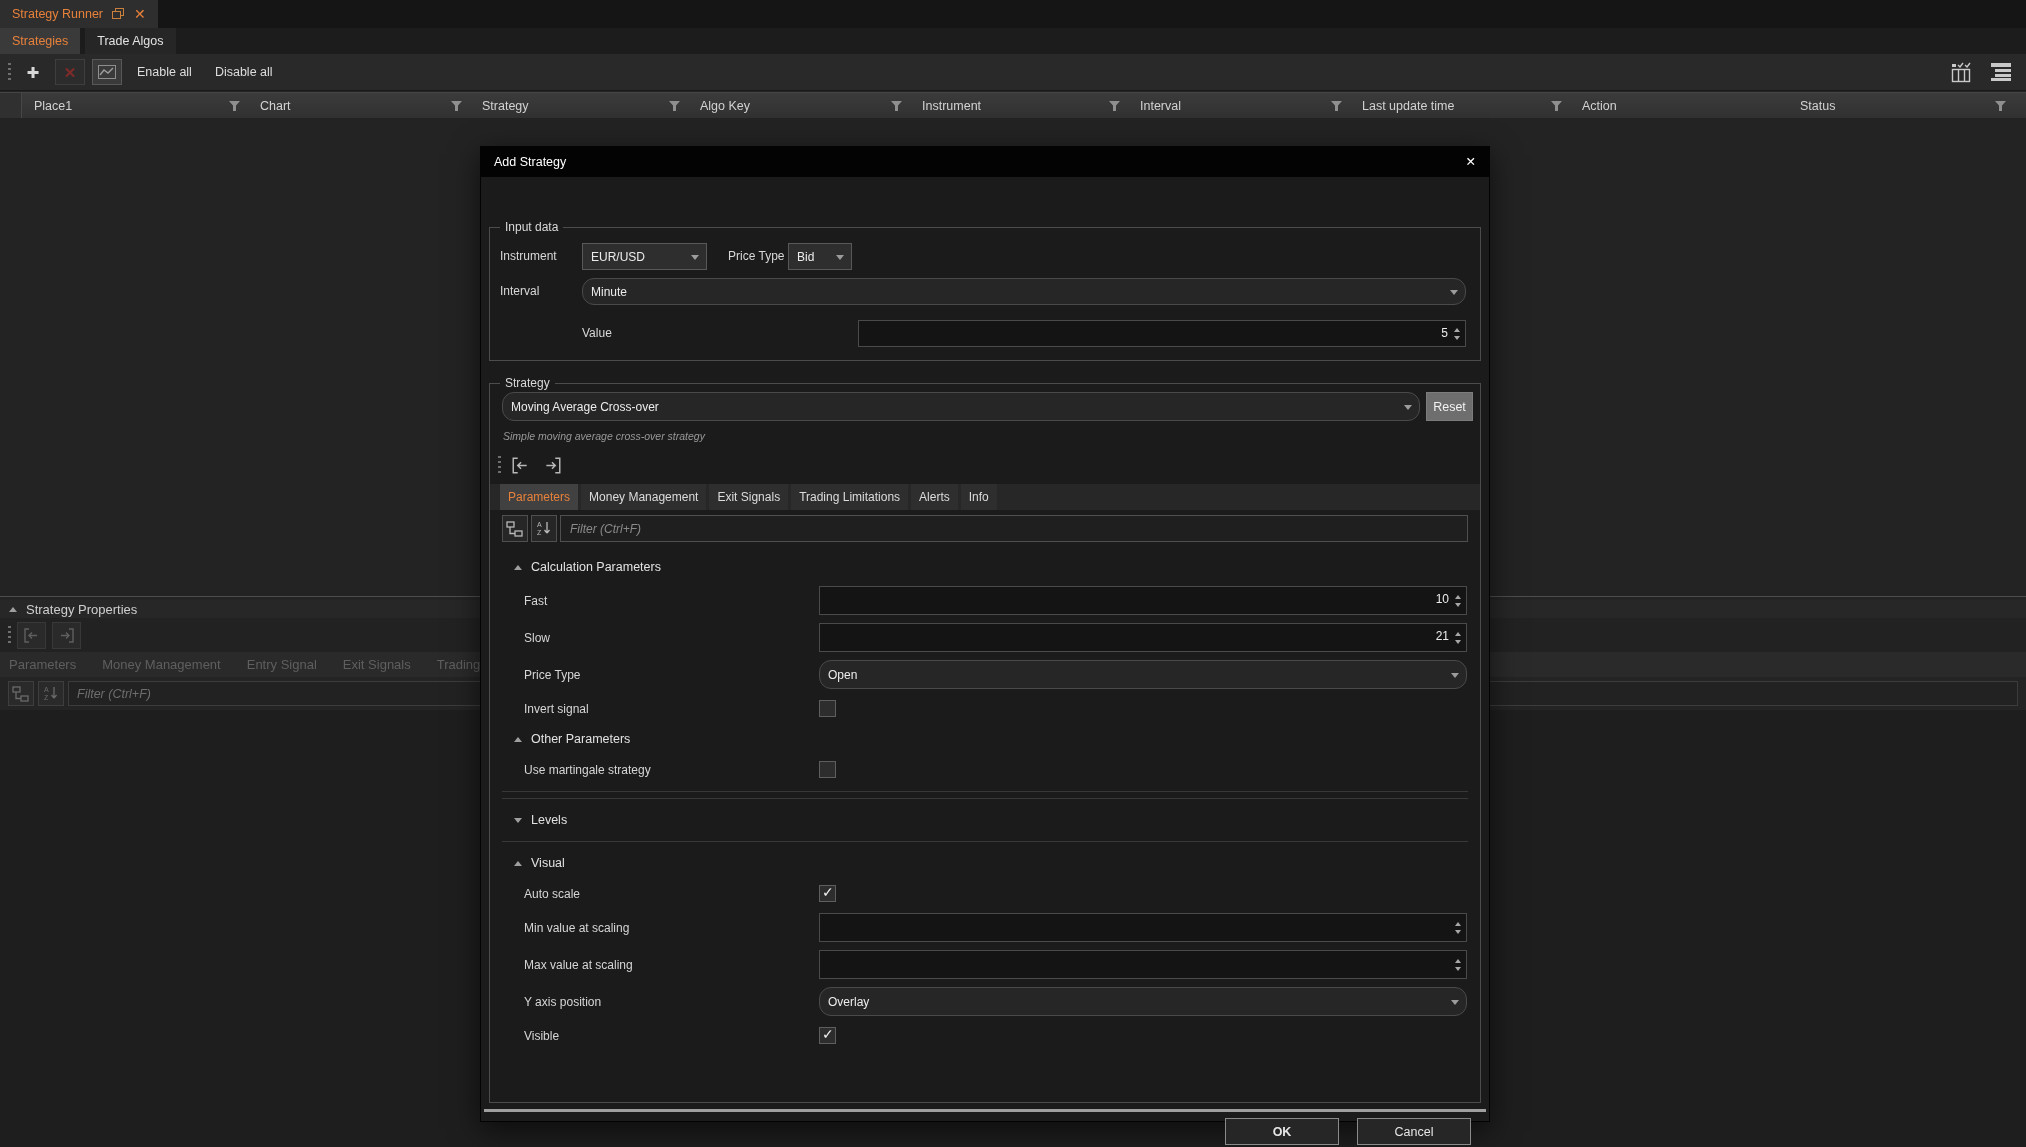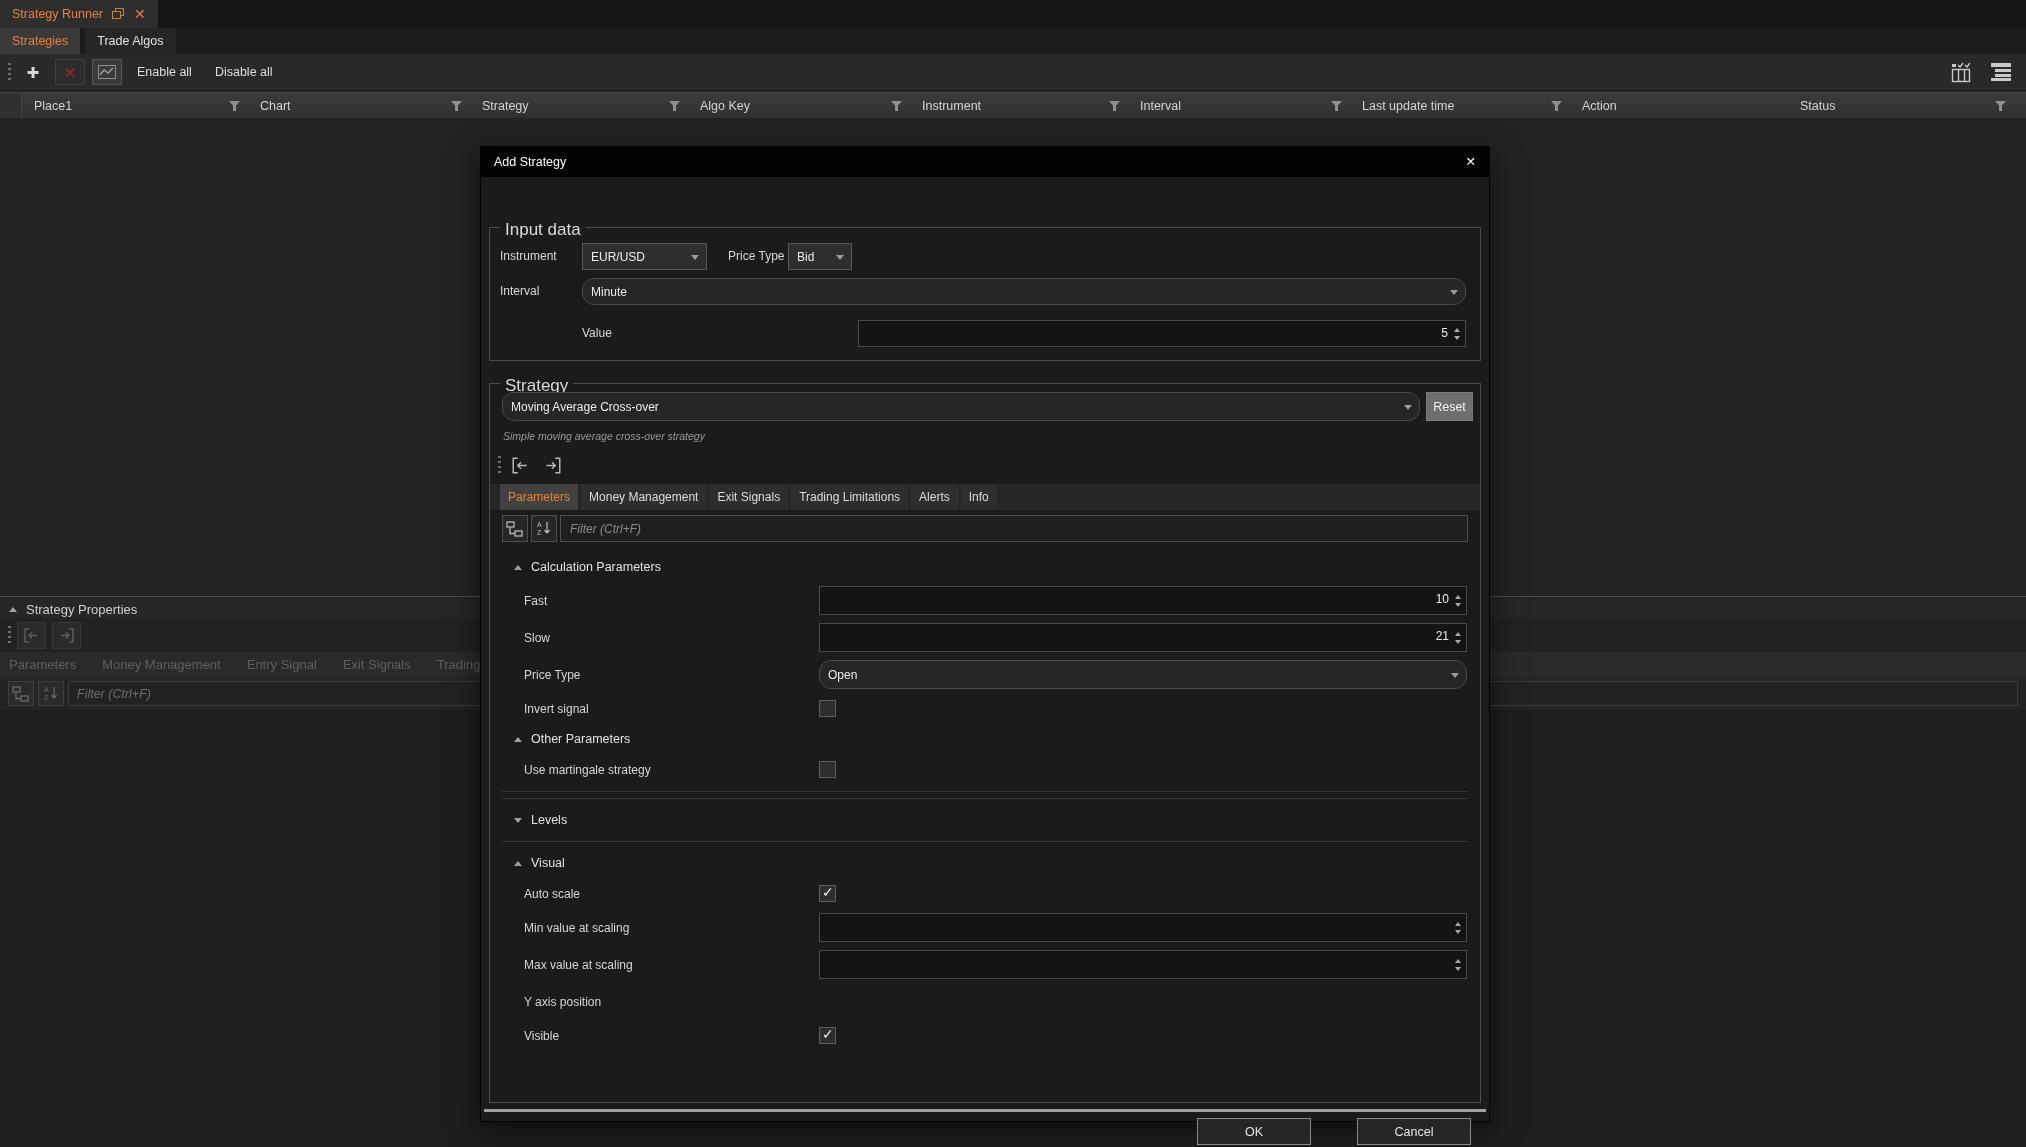--- a/index.html
+++ b/index.html
@@ -61,21 +61,21 @@
 
   
   #dialog { position:absolute; left:480px; top:146px; width:1010px; height:976px; background:#1b1b1b;
             border:1px solid #030303; box-shadow:0 8px 28px rgba(0,0,0,.6); }
   .dlg-title { height:30px; background:#030303; display:flex; align-items:center; padding:0 13px; }
   .dlg-title span { color:#fff; font-size:12.5px; }
   .dlg-close { margin-left:auto; color:#fff; font-size:15px; line-height:1; }
   .dlg-body { position:relative; width:100%; height:946px; }
 
   .fs { position:absolute; border:1px solid #4c4c4c; }
-  .fs-legend { position:absolute; top:-8px; left:10px; background:#1b1b1b; padding:0 5px; color:#dadada; font-size:17px; }
+  .fs-legend { position:absolute; top:-8px; left:10px; background:#1b1b1b; padding:0 5px; color:#dadada; font-size:12px; }
   .fs-input { left:8px; top:50px; width:992px; height:134px; }
   .fs-strategy { left:8px; top:206px; width:992px; height:720px; }
 
   .lbl { position:absolute; color:#d8d8d8; font-size:12px; line-height:27px; }
 
   .dd { background:#2e2e2e; border:1px solid #585858; position:absolute; height:27px;
         display:flex; align-items:center; padding:0 20px 0 8px; color:#ececec; }
   .dd.wide { background:#262626; border-color:#4a4a4a;border-radius:12px; }
   .caret { position:absolute; right:7px; top:50%; margin-top:-2px; width:0; height:0;
            border-left:4px solid transparent; border-right:4px solid transparent; border-top:5px solid #9c9c9c; }
@@ -120,21 +120,21 @@
   .p-label { width:295px; color:#d6d6d6; font-size:12px; }
   .p-ctrl { position:relative; width:648px; height:29px; }
   .p-ctrl .dd, .p-ctrl .spinner { left:0; right:0; width:648px; height:29px; }
   .checkbox { width:17px; height:17px; background:#2d2d2d; border:1px solid #5e5e5e; position:relative; margin-top:6px; }
   .checkbox.checked::after { content:"✓"; position:absolute; left:2px; top:-2px; color:#f2f2f2; font-size:14px; }
   .separator { height:1px; background:#383838; margin:6px 0; }
 
   .dlg-splitter { position:absolute; left:3px; right:3px; top:932px; height:3px; background:#9f9f9f; }
   .dlg-btn { position:absolute; top:941px; width:114px; height:27px; background:#262626; border:1px solid #8a8a8a;
              color:#e6e6e6; font-size:12.5px; display:flex; align-items:center; justify-content:center; }
-  #ok-btn { left:716px; } #cancel-btn { left:876px; }
+  #ok-btn { left:744px;font-weight:bold; } #cancel-btn { left:876px; }
 
   svg { display:block; }
 </style>
 </head>
 <body>
 
 <div id="app">
 
   <div id="titlebar">
     <div class="doc-tab">
@@ -464,20 +464,26 @@
                   <span class="val"></span>
                   <span class="spin">
                     <i class="up"></i>
                     <i class="dn"></i>
                   </span>
                 </div>
               </div>
             </div>
             <div class="param-row tall">
               <span class="p-label">Y axis position</span>
+              <div class="p-ctrl">
+                <div class="dd wide" style="left:0;top:0;width:648px;height:29px;">
+                  <span>Overlay</span>
+                  <span class="caret"></span>
+                </div>
+              </div>
             </div>
             <div class="param-row short">
               <span class="p-label">Visible</span>
               <div class="checkbox checked" style="margin-top: 0px;"></div>
             </div>
           </div>
       </div>
 
       <div class="dlg-splitter"></div>
       <div class="dlg-btn" id="ok-btn">OK</div>

